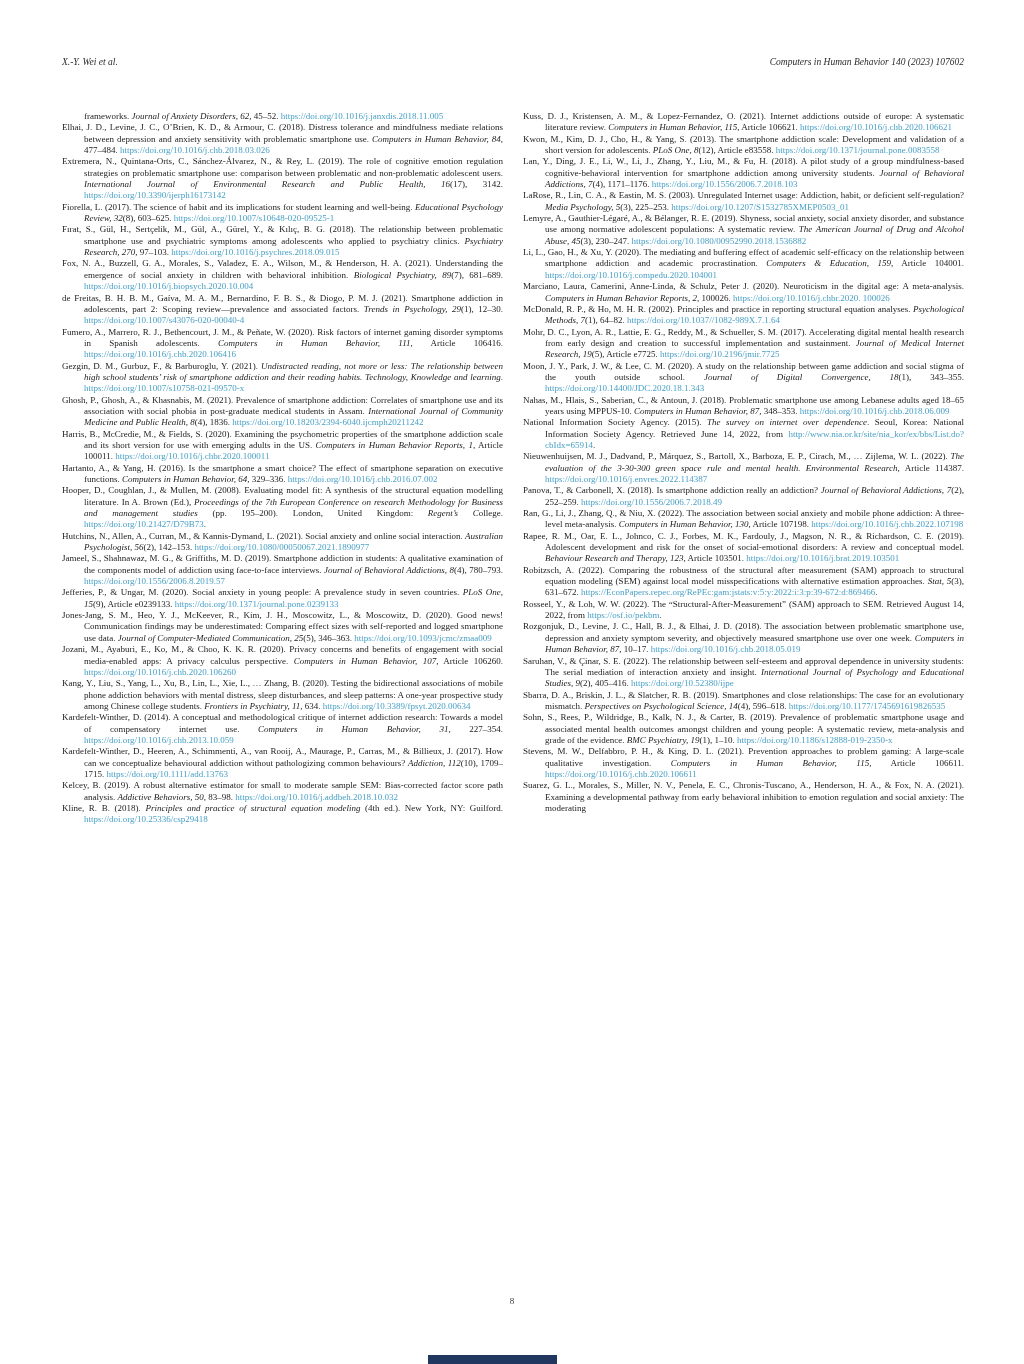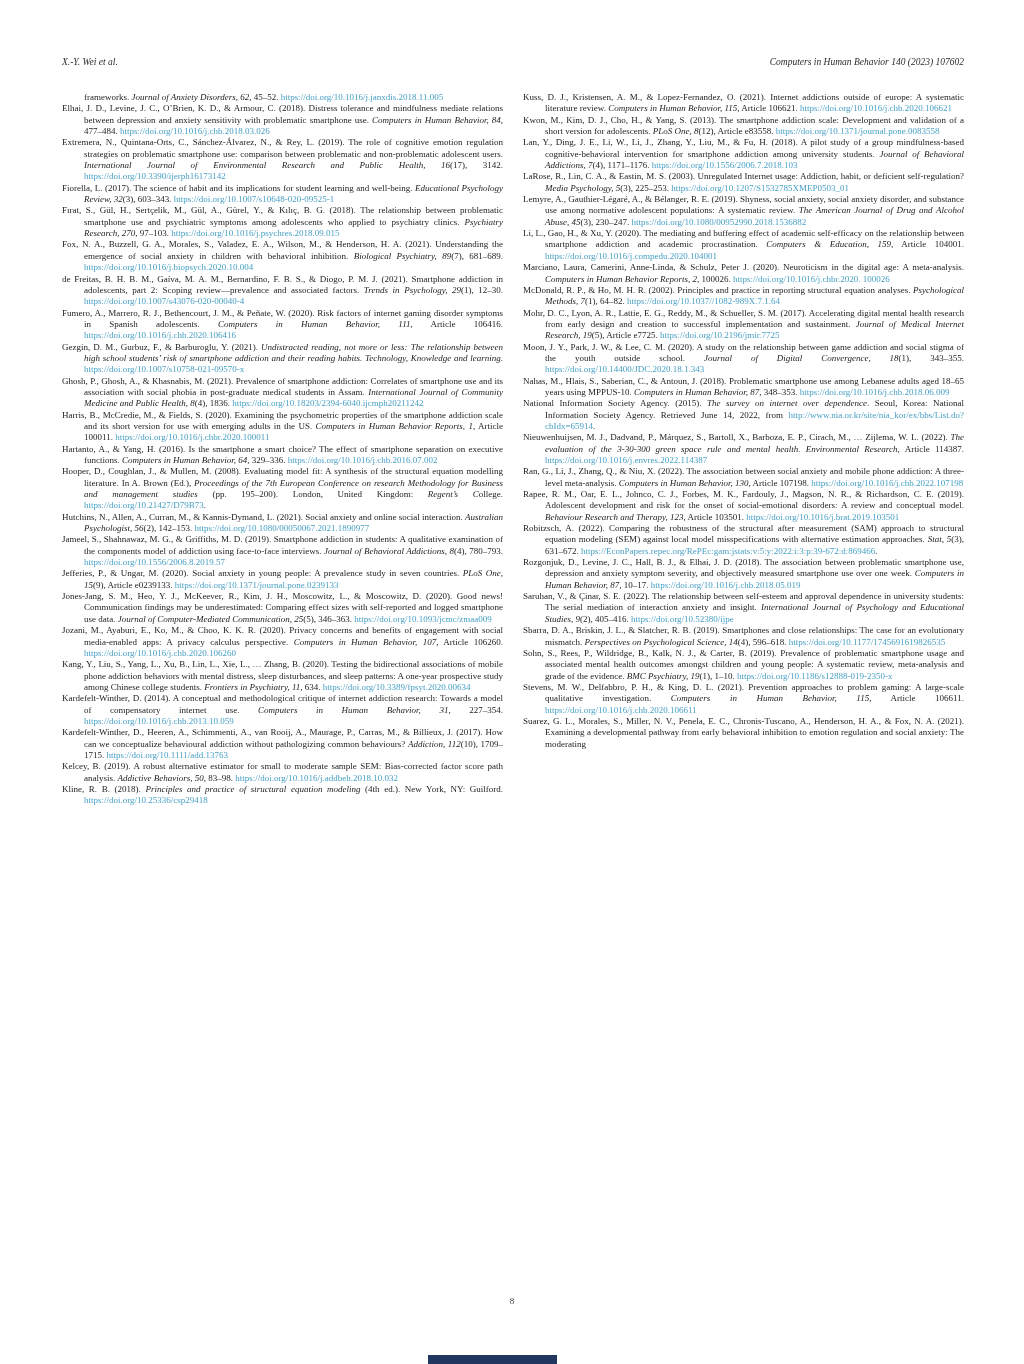--- a/index.html
+++ b/index.html
@@ -4,21 +4,21 @@
 <style>
   html, body { margin:0; padding:0; background:#ffffff; }
   body { width:1024px; height:1364px; font-family:"Liberation Serif", serif; }
   .page { position:relative; width:1024px; height:1364px; overflow:hidden; background:#fff;border-radius:11px; }
   .header { position:absolute; top:57px; left:62px; width:902px;
             display:flex; justify-content:space-between;
             font-style:italic; font-size:9.5px; color:#2b2b2b; }
   .columns { position:absolute; top:92px; left:62px; width:902px;
              display:flex; gap:20px; }
   .col { width:441px; font-size:9px; line-height:11.35px; color:var(--text,#1d1d1d);
-         text-align:justify; }
+         text-align:justify;margin-top:19px; }
   .ref { padding-left:22px; text-indent:-22px; }
   .ref.cont { text-indent:0; }
   .it { font-style:italic; }
   .lnk { color:var(--link,#49a0c6); overflow-wrap:anywhere; }
   .pagenum { position:absolute; top:1296px; left:0; width:100%;
              text-align:center; font-size:9px; color:#3a3a3a; }
   .bottom-bar { position:absolute; bottom:0; left:428px; width:129px; height:9px;
                 background:var(--bar,#21375f); }
 </style>
 </head>
@@ -28,21 +28,21 @@
   <div class="header">
     <span>X.-Y. Wei et al.</span>
     <span>Computers in Human Behavior 140 (2023) 107602</span>
   </div>
 
   <div class="columns">
     <div class="col" id="col-left">
         <div class="ref cont"><span>frameworks. </span><span class="it">Journal of Anxiety Disorders, 62</span><span>, 45–52. </span><span class="lnk">https://doi.org/10.1016/j.janxdis.2018.11.005</span></div>
         <div class="ref"><span>Elhai, J. D., Levine, J. C., O’Brien, K. D., &amp; Armour, C. (2018). Distress tolerance and mindfulness mediate relations between depression and anxiety sensitivity with problematic smartphone use. </span><span class="it">Computers in Human Behavior, 84</span><span>, 477–484. </span><span class="lnk">https://doi.org/10.1016/j.chb.2018.03.026</span></div>
         <div class="ref"><span>Extremera, N., Quintana-Orts, C., Sánchez-Álvarez, N., &amp; Rey, L. (2019). The role of cognitive emotion regulation strategies on problematic smartphone use: comparison between problematic and non-problematic adolescent users. </span><span class="it">International Journal of Environmental Research and Public Health, 16</span><span>(17), 3142. </span><span class="lnk">https://doi.org/10.3390/ijerph16173142</span></div>
-        <div class="ref"><span>Fiorella, L. (2017). The science of habit and its implications for student learning and well-being. </span><span class="it">Educational Psychology Review, 32</span><span>(3), 603–343. </span><span class="lnk">https://doi.org/10.1007/s10648-020-09525-1</span></div>
+        <div class="ref"><span>Fiorella, L. (2017). The science of habit and its implications for student learning and well-being. </span><span class="it">Educational Psychology Review, 32</span><span>(8), 603–625. </span><span class="lnk">https://doi.org/10.1007/s10648-020-09525-1</span></div>
         <div class="ref"><span>Fırat, S., Gül, H., Sertçelik, M., Gül, A., Gürel, Y., &amp; Kılıç, B. G. (2018). The relationship between problematic smartphone use and psychiatric symptoms among adolescents who applied to psychiatry clinics. </span><span class="it">Psychiatry Research, 270</span><span>, 97–103. </span><span class="lnk">https://doi.org/10.1016/j.psychres.2018.09.015</span></div>
         <div class="ref"><span>Fox, N. A., Buzzell, G. A., Morales, S., Valadez, E. A., Wilson, M., &amp; Henderson, H. A. (2021). Understanding the emergence of social anxiety in children with behavioral inhibition. </span><span class="it">Biological Psychiatry, 89</span><span>(7), 681–689. </span><span class="lnk">https://doi.org/10.1016/j.biopsych.2020.10.004</span></div>
         <div class="ref"><span>de Freitas, B. H. B. M., Gaíva, M. A. M., Bernardino, F. B. S., &amp; Diogo, P. M. J. (2021). Smartphone addiction in adolescents, part 2: Scoping review—prevalence and associated factors. </span><span class="it">Trends in Psychology, 29</span><span>(1), 12–30. </span><span class="lnk">https://doi.org/10.1007/s43076-020-00040-4</span></div>
         <div class="ref"><span>Fumero, A., Marrero, R. J., Bethencourt, J. M., &amp; Peñate, W. (2020). Risk factors of internet gaming disorder symptoms in Spanish adolescents. </span><span class="it">Computers in Human Behavior, 111</span><span>, Article 106416. </span><span class="lnk">https://doi.org/10.1016/j.chb.2020.106416</span></div>
         <div class="ref"><span>Gezgin, D. M., Gurbuz, F., &amp; Barburoglu, Y. (2021). </span><span class="it">Undistracted reading, not more or less: The relationship between high school students’ risk of smartphone addiction and their reading habits. Technology, Knowledge and learning</span><span>. </span><span class="lnk">https://doi.org/10.1007/s10758-021-09570-x</span></div>
         <div class="ref"><span>Ghosh, P., Ghosh, A., &amp; Khasnabis, M. (2021). Prevalence of smartphone addiction: Correlates of smartphone use and its association with social phobia in post-graduate medical students in Assam. </span><span class="it">International Journal of Community Medicine and Public Health, 8</span><span>(4), 1836. </span><span class="lnk">https://doi.org/10.18203/2394-6040.ijcmph20211242</span></div>
         <div class="ref"><span>Harris, B., McCredie, M., &amp; Fields, S. (2020). Examining the psychometric properties of the smartphone addiction scale and its short version for use with emerging adults in the US. </span><span class="it">Computers in Human Behavior Reports, 1</span><span>, Article 100011. </span><span class="lnk">https://doi.org/10.1016/j.chbr.2020.100011</span></div>
         <div class="ref"><span>Hartanto, A., &amp; Yang, H. (2016). Is the smartphone a smart choice? The effect of smartphone separation on executive functions. </span><span class="it">Computers in Human Behavior, 64</span><span>, 329–336. </span><span class="lnk">https://doi.org/10.1016/j.chb.2016.07.002</span></div>
         <div class="ref"><span>Hooper, D., Coughlan, J., &amp; Mullen, M. (2008). Evaluating model fit: A synthesis of the structural equation modelling literature. In A. Brown (Ed.), </span><span class="it">Proceedings of the 7th European Conference on research Methodology for Business and management studies</span><span> (pp. 195–200). London, United Kingdom: </span><span class="it">Regent’s C</span><span>ollege. </span><span class="lnk">https://doi.org/10.21427/D79B73</span><span>.</span></div>
         <div class="ref"><span>Hutchins, N., Allen, A., Curran, M., &amp; Kannis-Dymand, L. (2021). Social anxiety and online social interaction. </span><span class="it">Australian Psychologist, 56</span><span>(2), 142–153. </span><span class="lnk">https://doi.org/10.1080/00050067.2021.1890977</span></div>
@@ -63,23 +63,25 @@
         <div class="ref"><span>LaRose, R., Lin, C. A., &amp; Eastin, M. S. (2003). Unregulated Internet usage: Addiction, habit, or deficient self-regulation? </span><span class="it">Media Psychology, 5</span><span>(3), 225–253. </span><span class="lnk">https://doi.org/10.1207/S1532785XMEP0503_01</span></div>
         <div class="ref"><span>Lemyre, A., Gauthier-Légaré, A., &amp; Bélanger, R. E. (2019). Shyness, social anxiety, social anxiety disorder, and substance use among normative adolescent populations: A systematic review. </span><span class="it">The American Journal of Drug and Alcohol Abuse, 45</span><span>(3), 230–247. </span><span class="lnk">https://doi.org/10.1080/00952990.2018.1536882</span></div>
         <div class="ref"><span>Li, L., Gao, H., &amp; Xu, Y. (2020). The mediating and buffering effect of academic self-efficacy on the relationship between smartphone addiction and academic procrastination. </span><span class="it">Computers &amp; Education, 159</span><span>, Article 104001. </span><span class="lnk">https://doi.org/10.1016/j.compedu.2020.104001</span></div>
         <div class="ref"><span>Marciano, Laura, Camerini, Anne-Linda, &amp; Schulz, Peter J. (2020). Neuroticism in the digital age: A meta-analysis. </span><span class="it">Computers in Human Behavior Reports, 2</span><span>, 100026. </span><span class="lnk">https://doi.org/10.1016/j.chbr.2020. 100026</span></div>
         <div class="ref"><span>McDonald, R. P., &amp; Ho, M. H. R. (2002). Principles and practice in reporting structural equation analyses. </span><span class="it">Psychological Methods, 7</span><span>(1), 64–82. </span><span class="lnk">https://doi.org/10.1037//1082-989X.7.1.64</span></div>
         <div class="ref"><span>Mohr, D. C., Lyon, A. R., Lattie, E. G., Reddy, M., &amp; Schueller, S. M. (2017). Accelerating digital mental health research from early design and creation to successful implementation and sustainment. </span><span class="it">Journal of Medical Internet Research, 19</span><span>(5), Article e7725. </span><span class="lnk">https://doi.org/10.2196/jmir.7725</span></div>
         <div class="ref"><span>Moon, J. Y., Park, J. W., &amp; Lee, C. M. (2020). A study on the relationship between game addiction and social stigma of the youth outside school. </span><span class="it">Journal of Digital Convergence, 18</span><span>(1), 343–355. </span><span class="lnk">https://doi.org/10.14400/JDC.2020.18.1.343</span></div>
         <div class="ref"><span>Nahas, M., Hlais, S., Saberian, C., &amp; Antoun, J. (2018). Problematic smartphone use among Lebanese adults aged 18–65 years using MPPUS-10. </span><span class="it">Computers in Human Behavior, 87</span><span>, 348–353. </span><span class="lnk">https://doi.org/10.1016/j.chb.2018.06.009</span></div>
         <div class="ref"><span>National Information Society Agency. (2015). </span><span class="it">The survey on internet over dependence</span><span>. Seoul, Korea: National Information Society Agency. Retrieved June 14, 2022, from </span><span class="lnk">http://www.nia.or.kr/site/nia_kor/ex/bbs/List.do?cbIdx=65914</span><span>.</span></div>
         <div class="ref"><span>Nieuwenhuijsen, M. J., Dadvand, P., Márquez, S., Bartoll, X., Barboza, E. P., Cirach, M., … Zijlema, W. L. (2022). </span><span class="it">The evaluation of the 3-30-300 green space rule and mental health. Environmental Research</span><span>, Article 114387. </span><span class="lnk">https://doi.org/10.1016/j.envres.2022.114387</span></div>
+        <div class="ref"><span>Panova, T., &amp; Carbonell, X. (2018). Is smartphone addiction really an addiction? </span><span class="it">Journal of Behavioral Addictions, 7</span><span>(2), 252–259. </span><span class="lnk">https://doi.org/10.1556/2006.7.2018.49</span></div>
         <div class="ref"><span>Ran, G., Li, J., Zhang, Q., &amp; Niu, X. (2022). The association between social anxiety and mobile phone addiction: A three-level meta-analysis. </span><span class="it">Computers in Human Behavior, 130</span><span>, Article 107198. </span><span class="lnk">https://doi.org/10.1016/j.chb.2022.107198</span></div>
         <div class="ref"><span>Rapee, R. M., Oar, E. L., Johnco, C. J., Forbes, M. K., Fardouly, J., Magson, N. R., &amp; Richardson, C. E. (2019). Adolescent development and risk for the onset of social-emotional disorders: A review and conceptual model. </span><span class="it">Behaviour Research and Therapy, 123</span><span>, Article 103501. </span><span class="lnk">https://doi.org/10.1016/j.brat.2019.103501</span></div>
         <div class="ref"><span>Robitzsch, A. (2022). Comparing the robustness of the structural after measurement (SAM) approach to structural equation modeling (SEM) against local model misspecifications with alternative estimation approaches. </span><span class="it">Stat, 5</span><span>(3), 631–672. </span><span class="lnk">https://EconPapers.repec.org/RePEc:gam:jstats:v:5:y:2022:i:3:p:39-672:d:869466</span><span>.</span></div>
+        <div class="ref"><span>Rosseel, Y., &amp; Loh, W. W. (2022). The “Structural-After-Measurement” (SAM) approach to SEM. Retrieved August 14, 2022, from </span><span class="lnk">https://osf.io/pekbm</span><span>.</span></div>
         <div class="ref"><span>Rozgonjuk, D., Levine, J. C., Hall, B. J., &amp; Elhai, J. D. (2018). The association between problematic smartphone use, depression and anxiety symptom severity, and objectively measured smartphone use over one week. </span><span class="it">Computers in Human Behavior, 87</span><span>, 10–17. </span><span class="lnk">https://doi.org/10.1016/j.chb.2018.05.019</span></div>
         <div class="ref"><span>Saruhan, V., &amp; Çinar, S. E. (2022). The relationship between self-esteem and approval dependence in university students: The serial mediation of interaction anxiety and insight. </span><span class="it">International Journal of Psychology and Educational Studies, 9</span><span>(2), 405–416. </span><span class="lnk">https://doi.org/10.52380/ijpe</span></div>
         <div class="ref"><span>Sbarra, D. A., Briskin, J. L., &amp; Slatcher, R. B. (2019). Smartphones and close relationships: The case for an evolutionary mismatch. </span><span class="it">Perspectives on Psychological Science, 14</span><span>(4), 596–618. </span><span class="lnk">https://doi.org/10.1177/1745691619826535</span></div>
         <div class="ref"><span>Sohn, S., Rees, P., Wildridge, B., Kalk, N. J., &amp; Carter, B. (2019). Prevalence of problematic smartphone usage and associated mental health outcomes amongst children and young people: A systematic review, meta-analysis and grade of the evidence. </span><span class="it">BMC Psychiatry, 19</span><span>(1), 1–10. </span><span class="lnk">https://doi.org/10.1186/s12888-019-2350-x</span></div>
         <div class="ref"><span>Stevens, M. W., Delfabbro, P. H., &amp; King, D. L. (2021). Prevention approaches to problem gaming: A large-scale qualitative investigation. </span><span class="it">Computers in Human Behavior, 115</span><span>, Article 106611. </span><span class="lnk">https://doi.org/10.1016/j.chb.2020.106611</span></div>
         <div class="ref"><span>Suarez, G. L., Morales, S., Miller, N. V., Penela, E. C., Chronis-Tuscano, A., Henderson, H. A., &amp; Fox, N. A. (2021). Examining a developmental pathway from early behavioral inhibition to emotion regulation and social anxiety: The moderating</span></div>
       </div>
   </div>
 
   <div class="pagenum">8</div>

